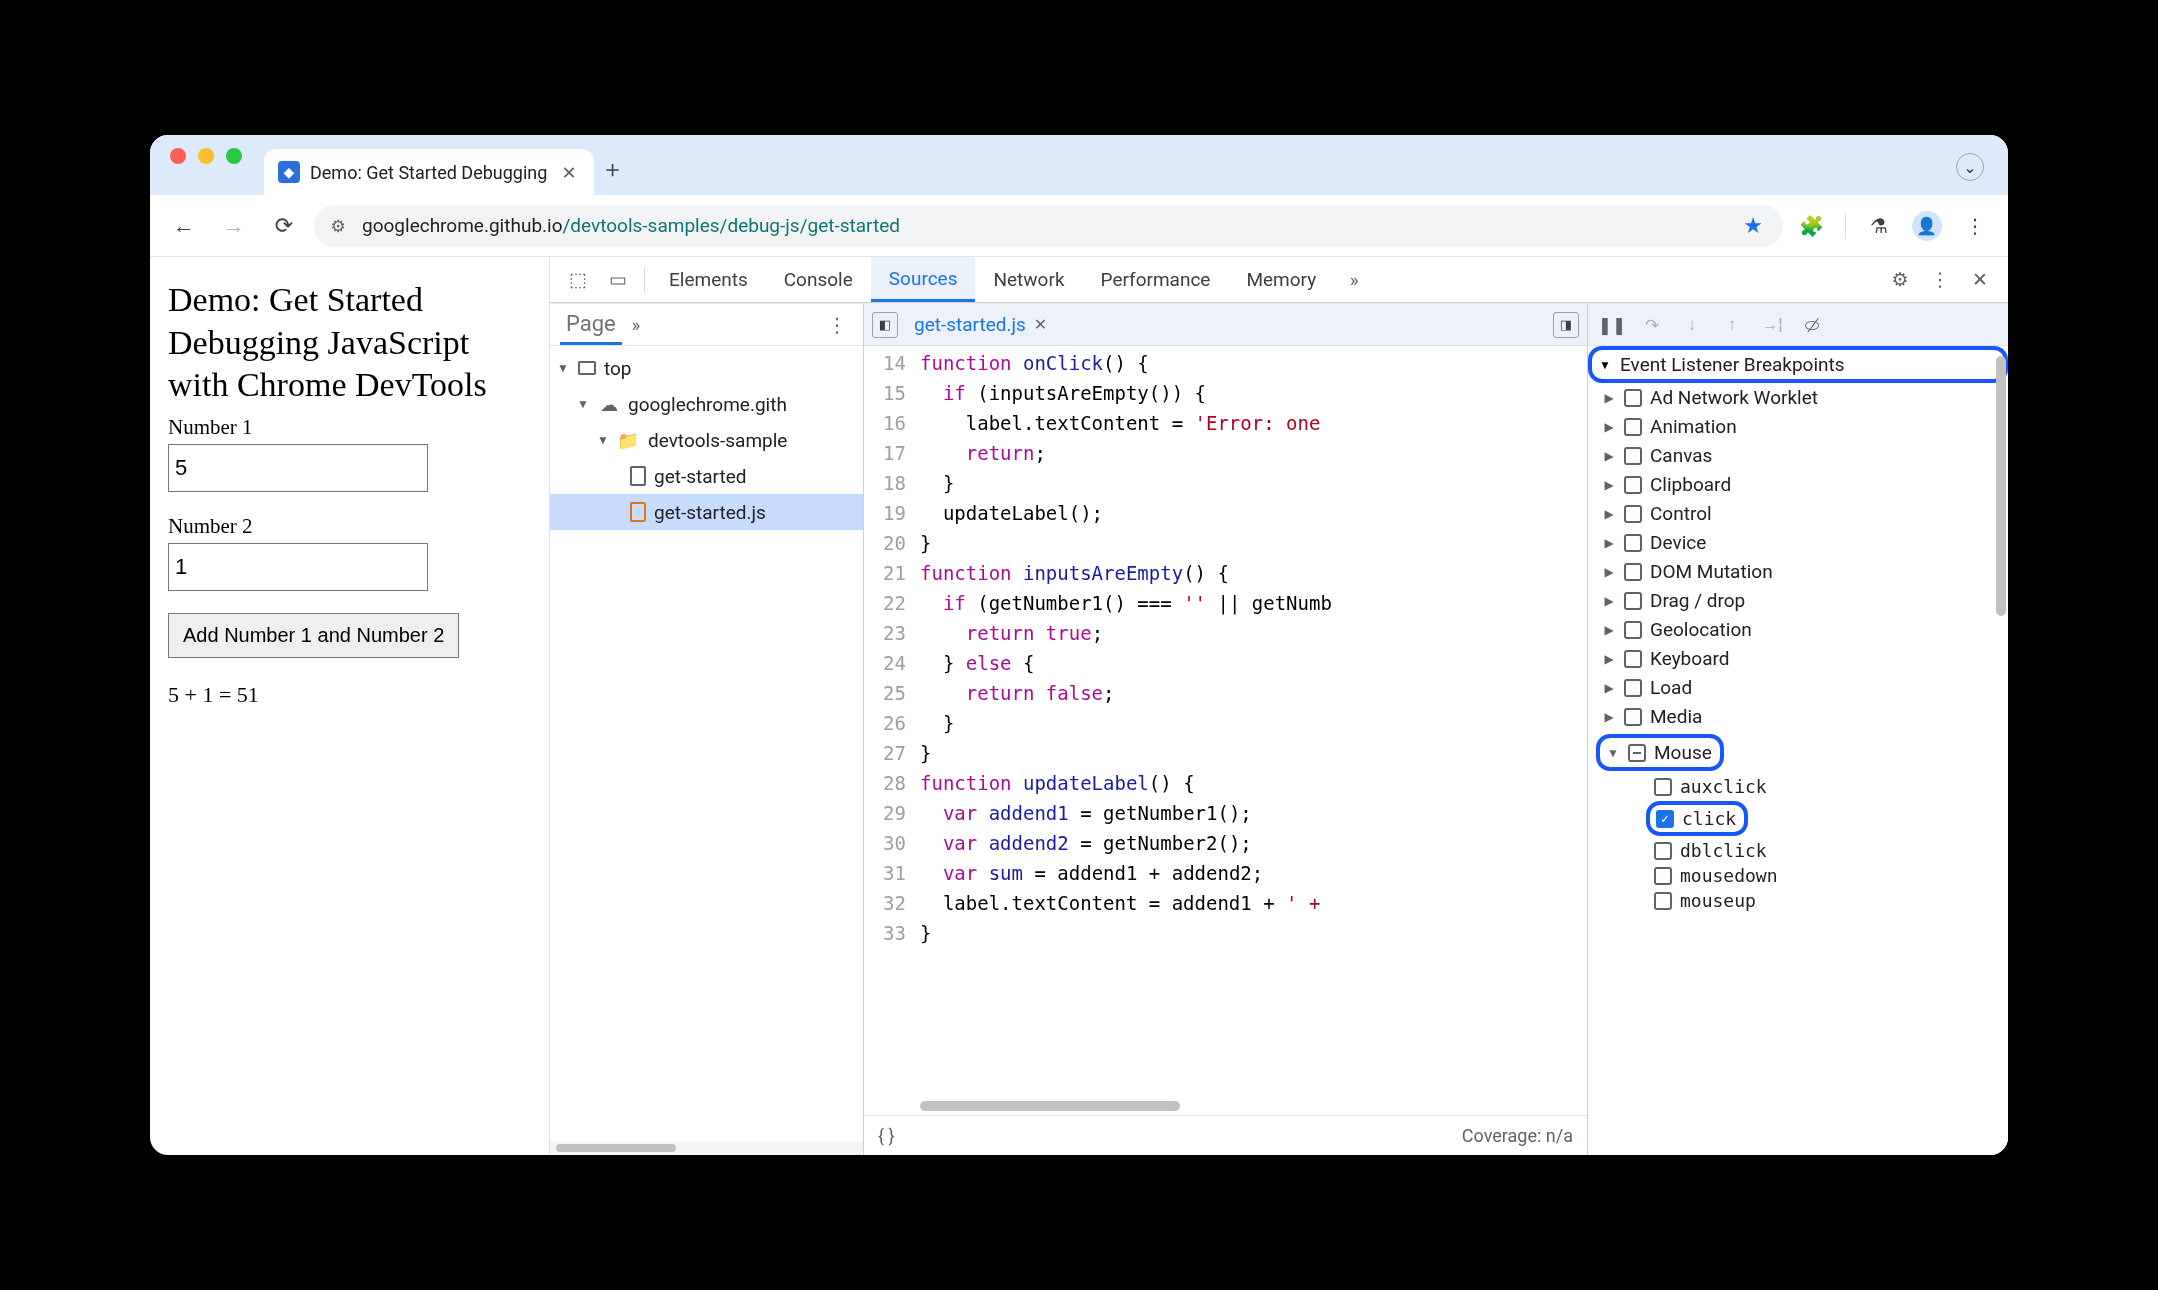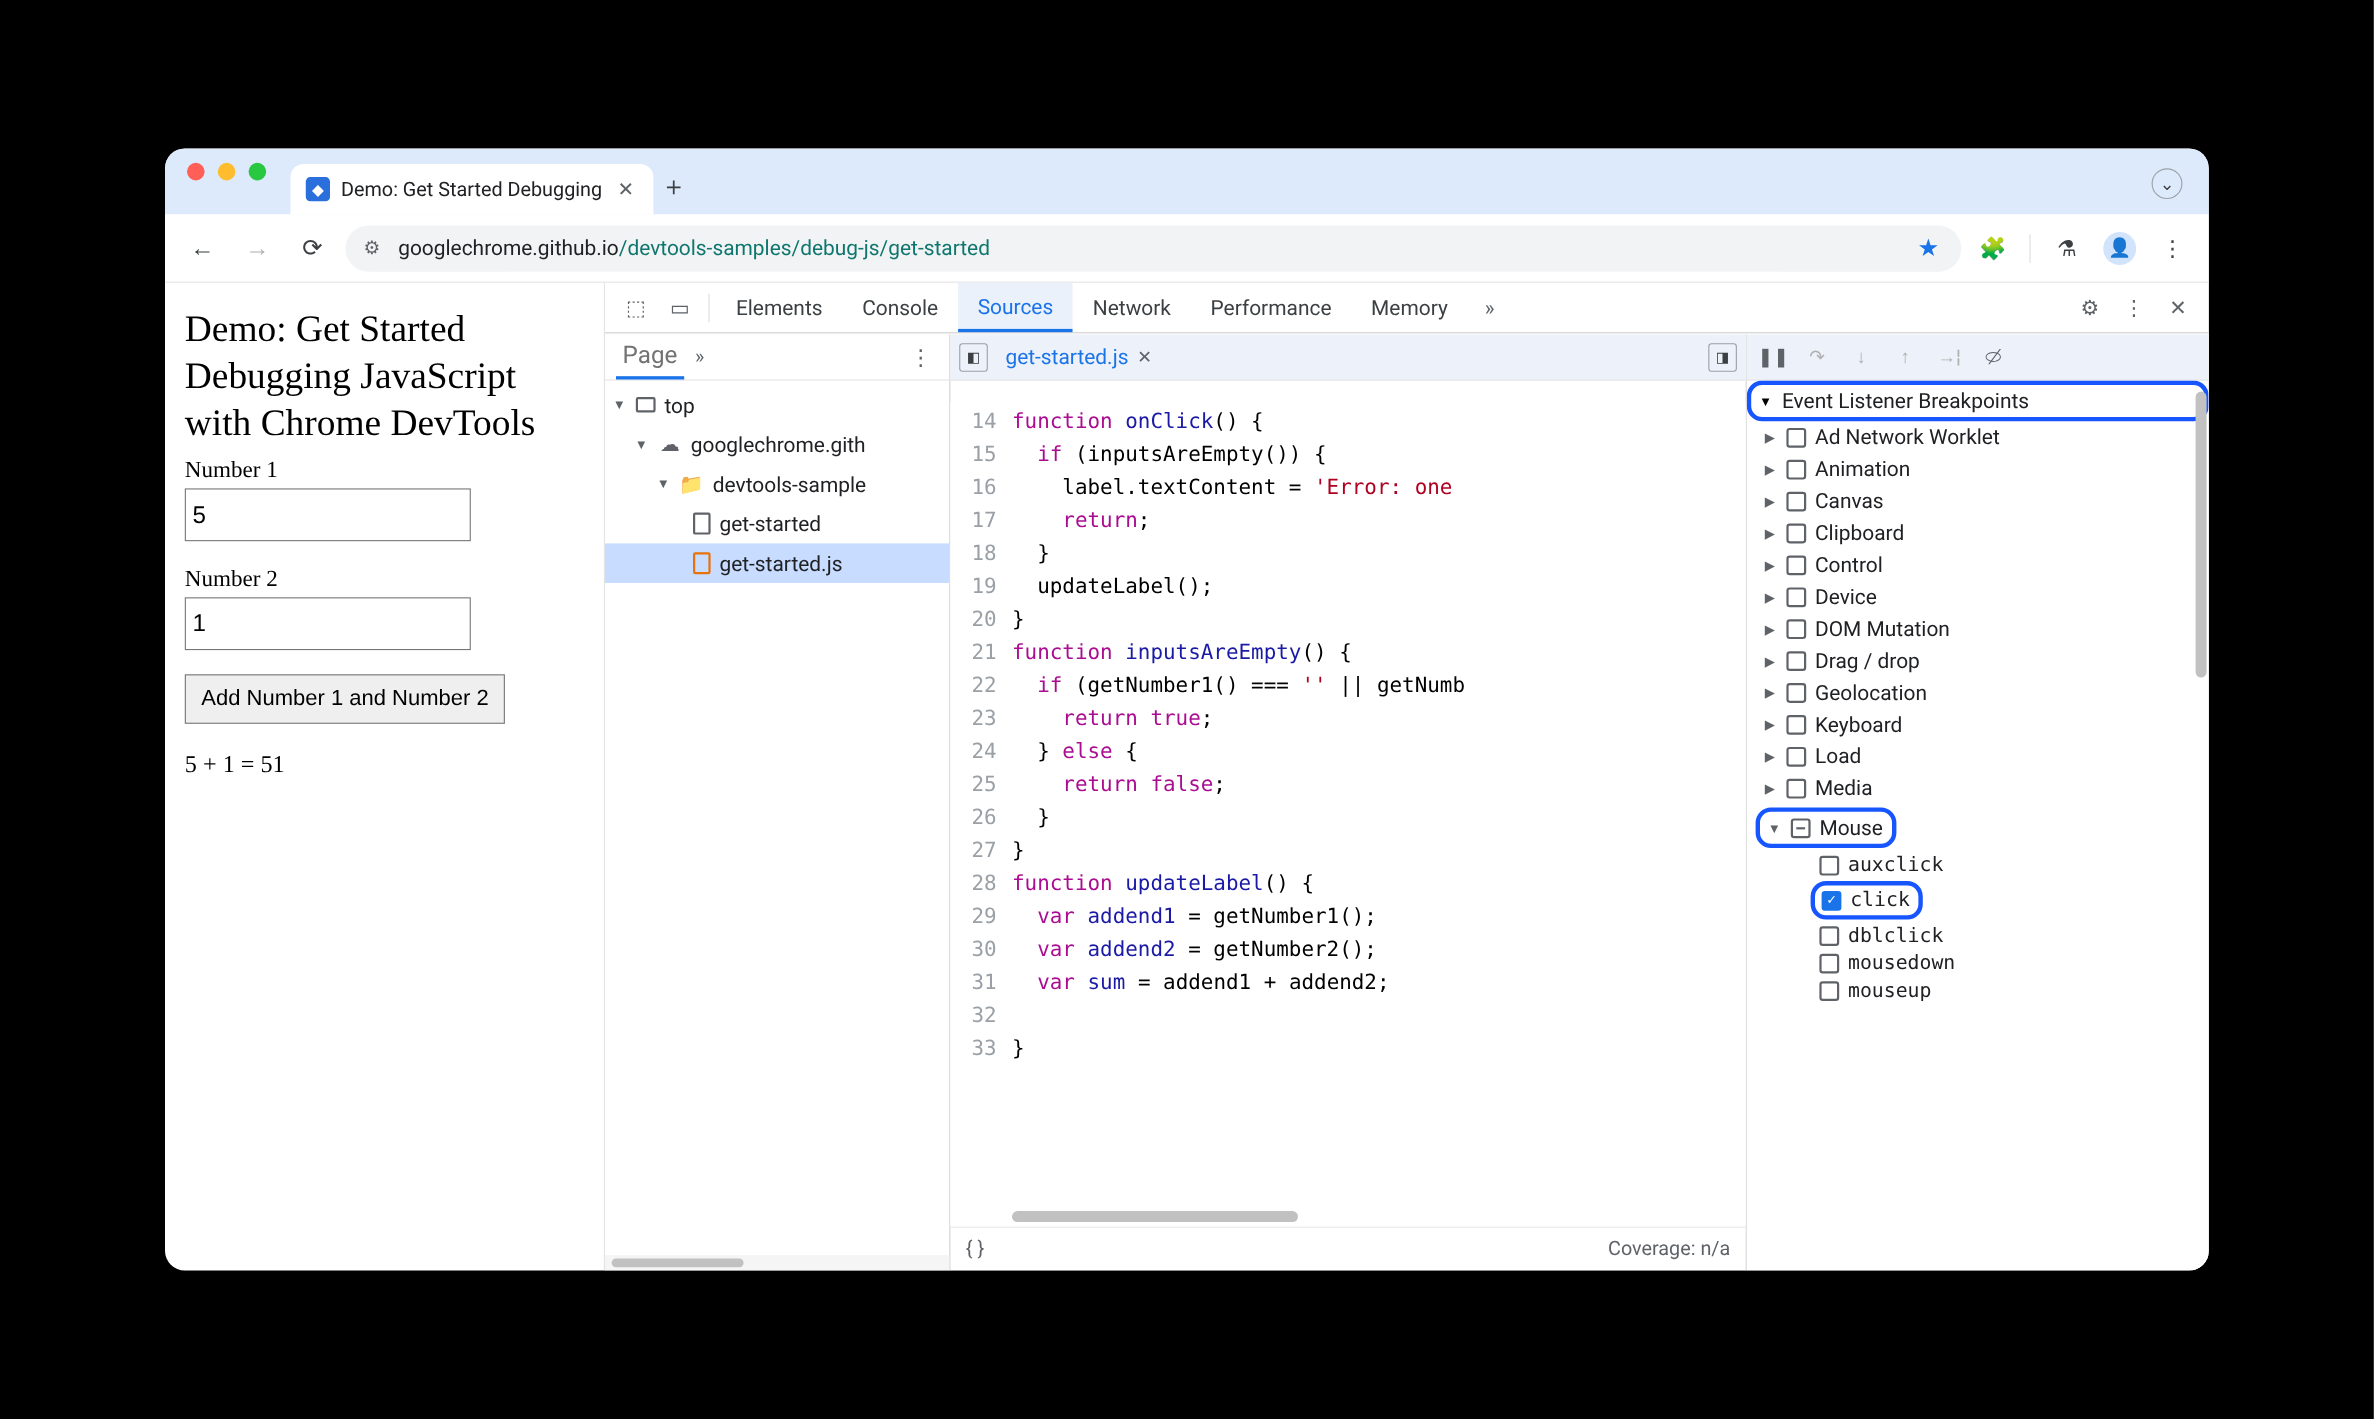--- a/index.html
+++ b/index.html
@@ -150,21 +150,21 @@
   .ficon.js{ width:16px;height:20px;border:2px solid #e8710a;border-radius:2px;}
   .srcnav-foot { height:14px; background:#f5f5f5; display:flex; align-items:center;}
   .srcnav-foot .sb { height:8px; width:120px; background:#c1c1c1; border-radius:4px; margin-left:6px;}
   
   .editor { flex:1; display:flex; flex-direction:column; border-right:1px solid #d0d0d0; min-width:0;}
   .ed-tabs { height:42px; display:flex; align-items:center; padding:0 8px; gap:10px; border-bottom:1px solid #e3e3e3; background:#edf2fa;}
   .ed-pane-toggle{ width:26px;height:26px;display:flex;align-items:center;justify-content:center;border:1px solid #9aa0a6;border-radius:3px;font-size:13px;color:#3c4043;cursor:pointer;}
   .ed-filetab { color:#1a73e8; font-size:19px; display:flex; align-items:center; gap:8px; padding:0 6px;}
   .ed-filetab .x{color:#5f6368;font-size:16px;cursor:pointer;}
   .ed-tabs .sp{flex:1;}
-  .code { flex:1; overflow:hidden; position:relative; font-family: Menlo, Consolas, monospace; font-size:19px; line-height:30px; background:#fff;margin-top:20px;}
+  .code { flex:1; overflow:hidden; position:relative; font-family: Menlo, Consolas, monospace; font-size:19px; line-height:30px; background:#fff;}
   .codeinner { padding:2px 0 2px 0;}
   .cl { display:flex; white-space:pre; }
   .ln { width:56px; text-align:right; color:#9aa0a6; padding-right:14px; user-select:none;}
   .tok-kw{color:#aa0d91;} .tok-fn{color:#1a1aa6;} .tok-str{color:#b00020;}
   .code .hscroll{position:absolute;bottom:4px;left:56px;height:10px;width:260px;background:#c1c1c1;border-radius:5px;}
   .ed-foot{height:40px;border-top:1px solid #e3e3e3;display:flex;align-items:center;padding:0 14px;color:#5f6368;font-size:18px;}
   .ed-foot .sp{flex:1;}
   
   .dbg { width:420px; display:flex; flex-direction:column; min-width:0; background:#fff;}
   .dbg-toolbar { height:42px; border-bottom:1px solid #e3e3e3; display:flex; align-items:center; gap:12px; padding:0 10px; color:#5f6368; background:#edf2fa;}
@@ -320,21 +320,21 @@
                 <div class="cl"><span class="ln">22</span><span>  <span class="tok-kw">if</span> (getNumber1() === <span class="tok-str">''</span> || getNumb</span></div>
                 <div class="cl"><span class="ln">23</span><span>    <span class="tok-kw">return</span> <span class="tok-kw">true</span>;</span></div>
                 <div class="cl"><span class="ln">24</span><span>  } <span class="tok-kw">else</span> {</span></div>
                 <div class="cl"><span class="ln">25</span><span>    <span class="tok-kw">return</span> <span class="tok-kw">false</span>;</span></div>
                 <div class="cl"><span class="ln">26</span><span>  }</span></div>
                 <div class="cl"><span class="ln">27</span><span>}</span></div>
                 <div class="cl"><span class="ln">28</span><span><span class="tok-kw">function</span> <span class="tok-fn">updateLabel</span>() {</span></div>
                 <div class="cl"><span class="ln">29</span><span>  <span class="tok-kw">var</span> <span class="tok-fn">addend1</span> = getNumber1();</span></div>
                 <div class="cl"><span class="ln">30</span><span>  <span class="tok-kw">var</span> <span class="tok-fn">addend2</span> = getNumber2();</span></div>
                 <div class="cl"><span class="ln">31</span><span>  <span class="tok-kw">var</span> <span class="tok-fn">sum</span> = addend1 + addend2;</span></div>
-                <div class="cl"><span class="ln">32</span></div>
+                <div class="cl"><span class="ln">32</span><span>  label.textContent = addend1 + <span class="tok-str">' +</span></span></div>
                 <div class="cl"><span class="ln">33</span><span>}</span></div>
               </div>
             <div class="hscroll"></div>
           </div>
           <div class="ed-foot">
             <span>{ }</span>
             <span class="sp"></span>
             <span>Coverage: n/a</span>
           </div>
         </div>

